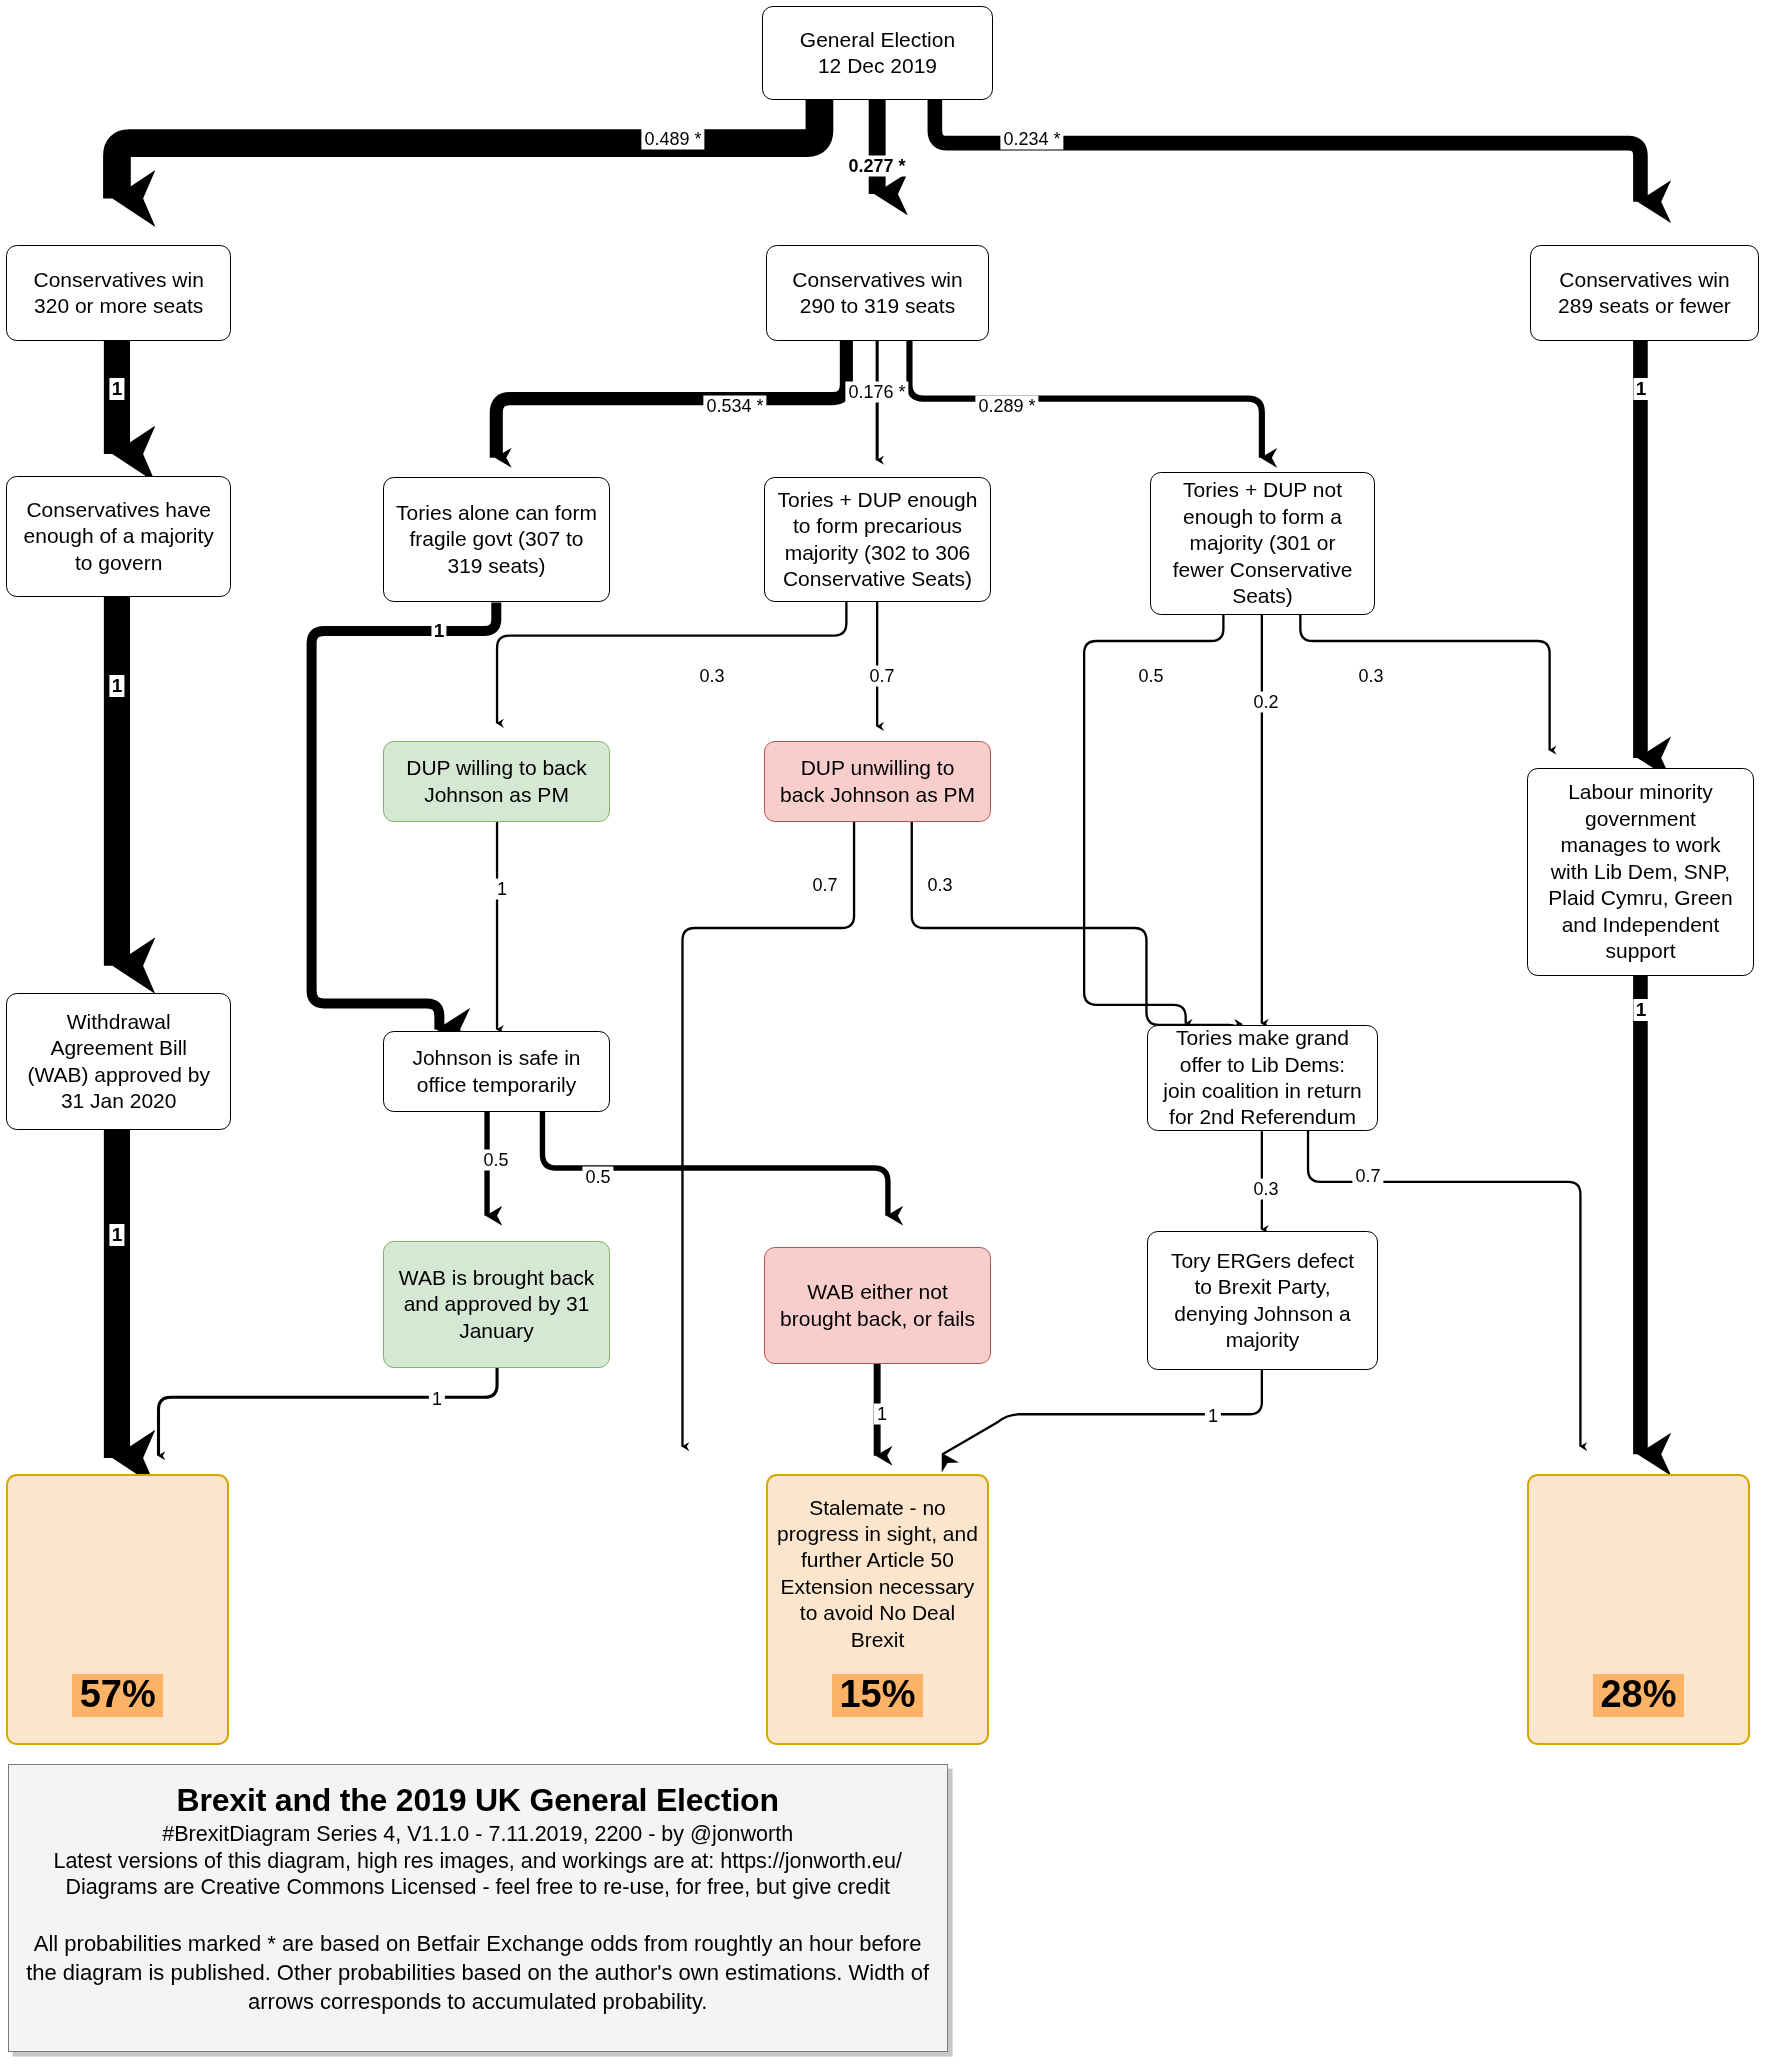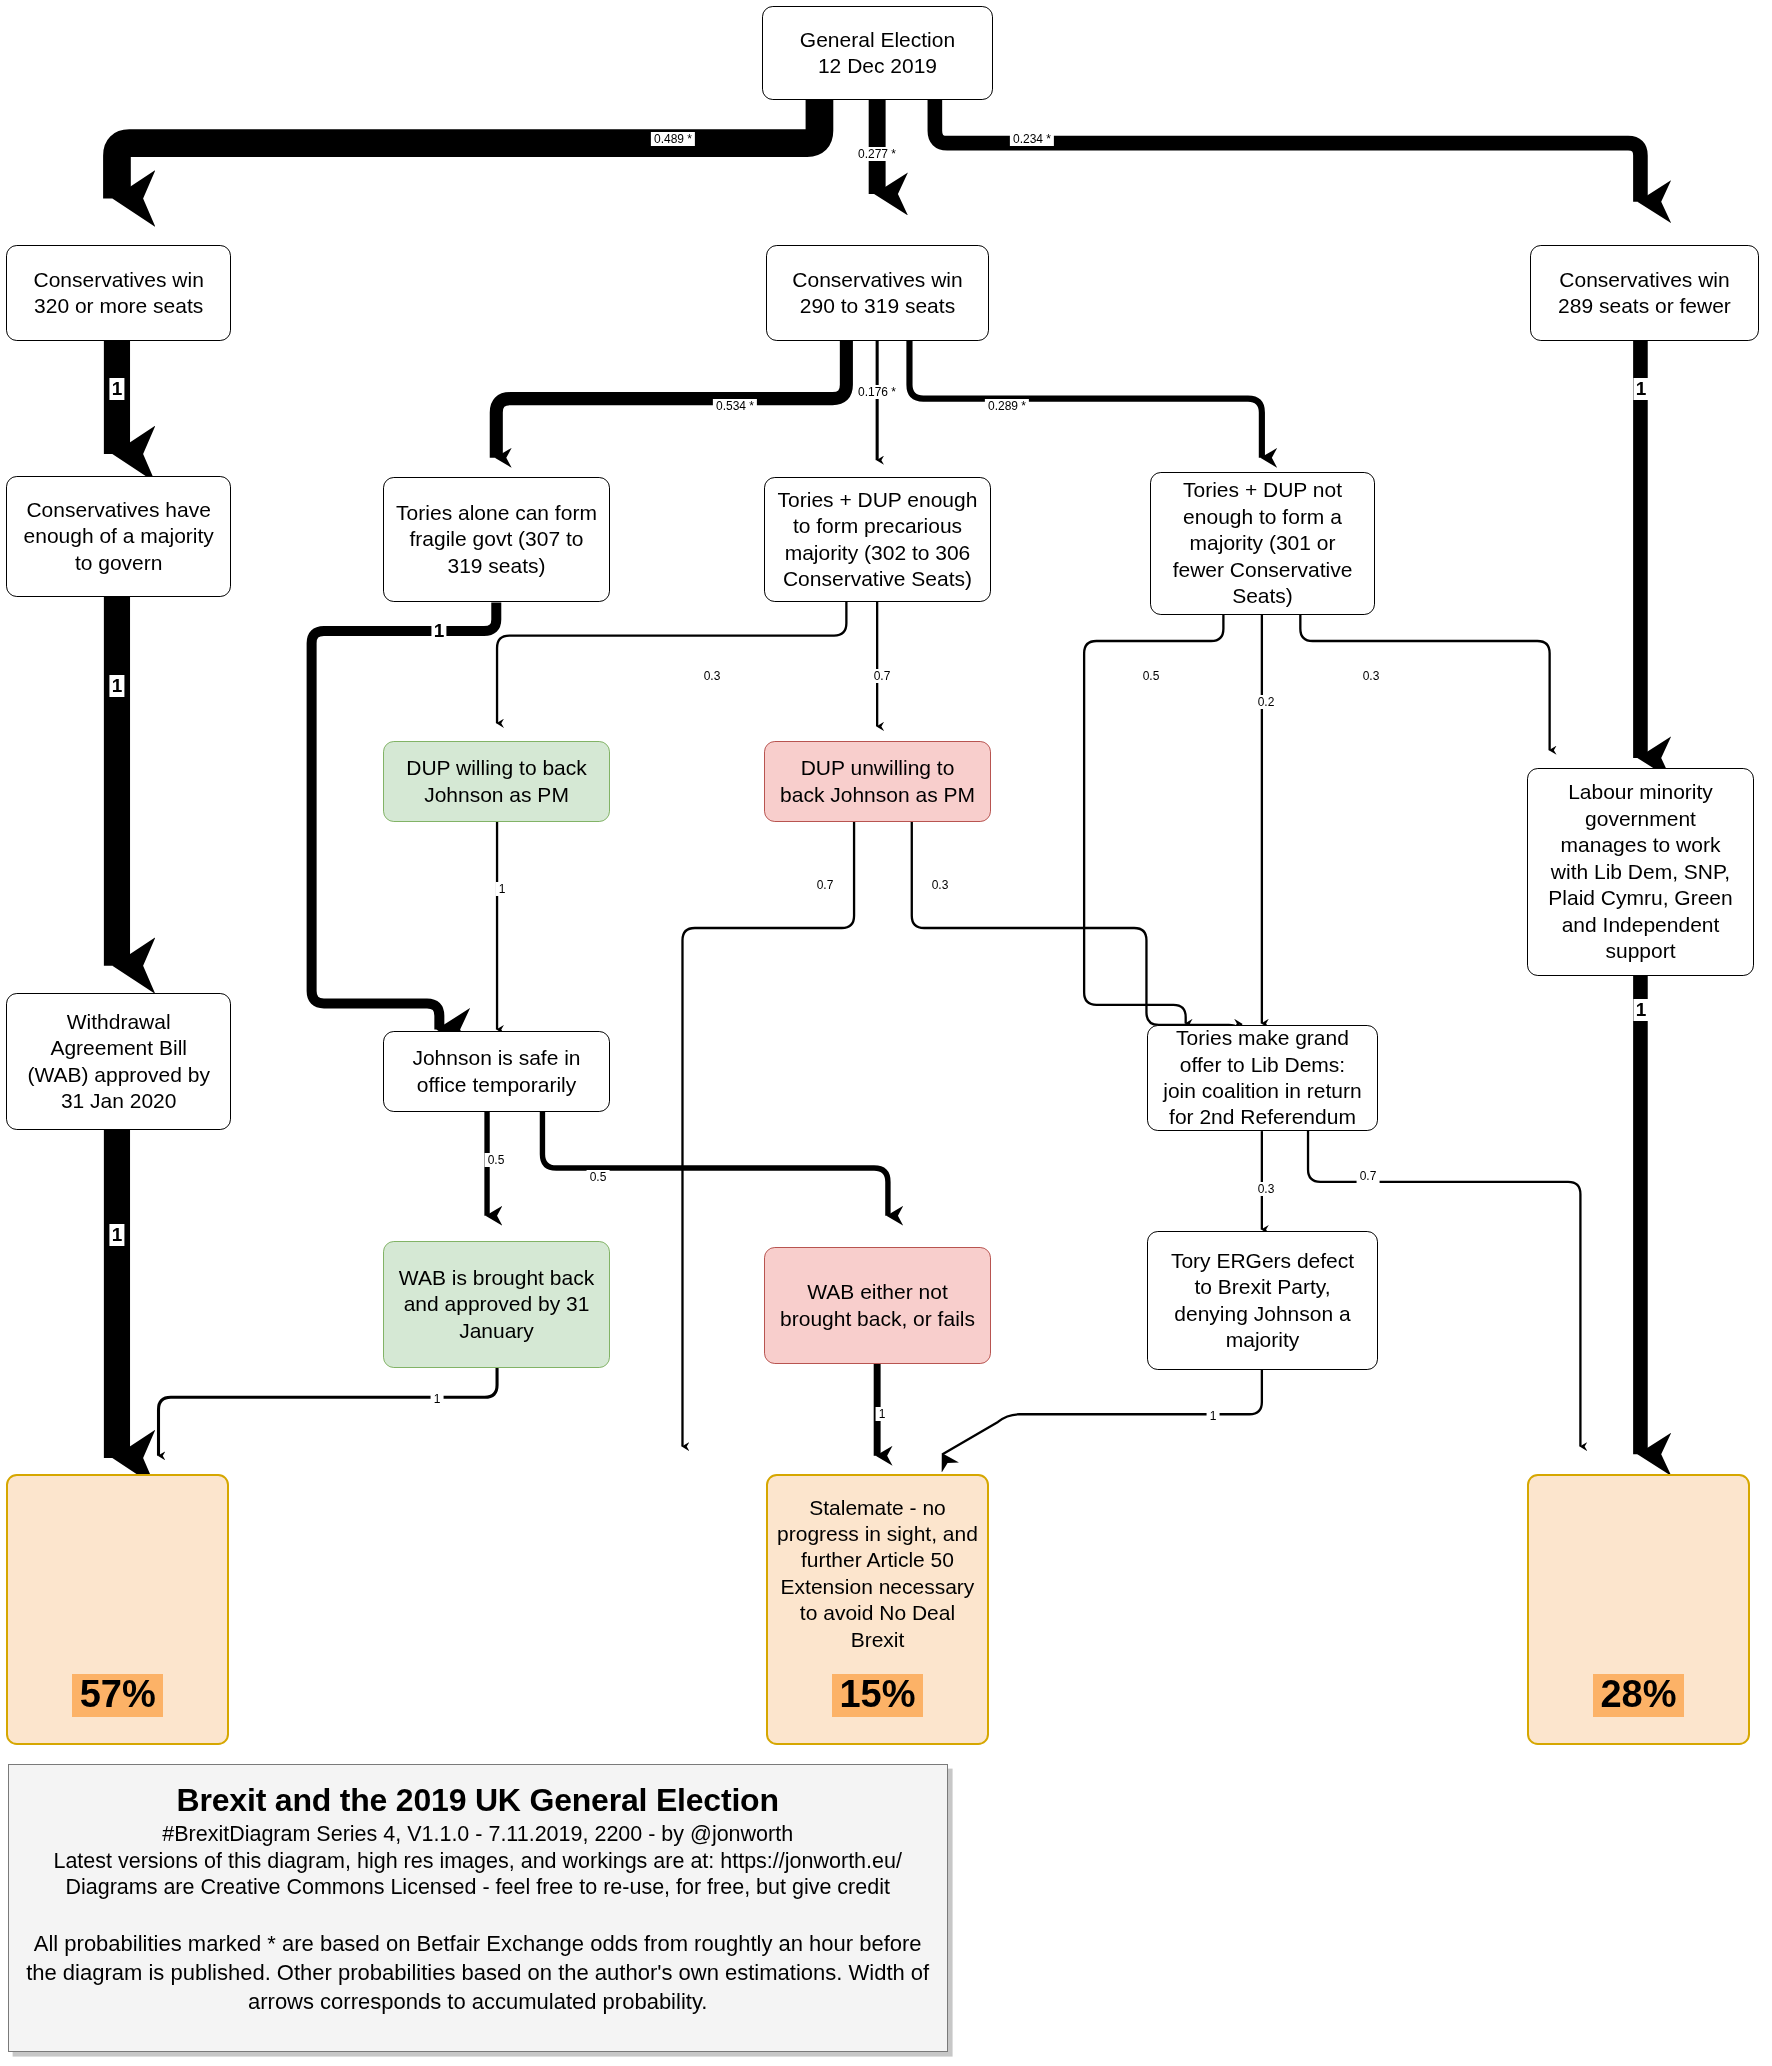--- a/index.html
+++ b/index.html
@@ -9,21 +9,21 @@
   .node{position:absolute;box-sizing:border-box;border:1.5px solid #000;border-radius:10.8px;
         background:#fff;display:flex;align-items:center;justify-content:center;
         text-align:center;line-height:1.26;font-size:21px;padding:6.2px 7.7px;}
   .node.green{background:#d5e8d4;border-color:#82b366;}
   .node.red{background:#f8cecc;border-color:#b85450;}
   .node.orange{background:#fce5cd;border-color:#d6a700;border-width:2.3px;
                flex-direction:column;justify-content:flex-start;padding-top:18.5px;}
   .node-text{white-space:pre-line;}
   .pct{margin-top:auto;margin-bottom:20px;background:#fcb267;color:#000;
        font-size:38px;font-weight:bold;padding:1.5px 7.7px;line-height:1.05;}
-  .elabel{position:absolute;font-size:12px;background:#fff;padding:0 3.1px;
+  .elabel{position:absolute;font-size:18px;background:#fff;padding:0 3.1px;
           white-space:nowrap;transform:translate(-50%,-50%);}
   .elabel.thick{background:#fff;font-weight:bold;font-size:19px;padding:0 2.3px;}
   .caption{position:absolute;left:7.7px;top:1764px;width:940px;height:288px;
            box-sizing:border-box;background:#f4f4f4;border:1.5px solid #7a7a7a;
            box-shadow:4.6px 4.6px 0 rgba(0,0,0,0.22);text-align:center;padding:17px 12.3px 0 12.3px;}
   .caption h1{margin:0 0 3.1px 0;font-size:32px;font-weight:bold;letter-spacing:-0.2px;}
   .caption .sub{font-size:21.5px;margin:1.5px 0;}
   .caption .foot{font-size:22px;margin-top:29px;line-height:1.32;}
 </style>
 </head>
@@ -221,21 +221,21 @@
 to avoid No Deal
 Brexit</span>
     <span class="pct">15%</span>
   </div>
 
   <div class="node orange" style="left:1527px;top:1474px;width:223px;height:271px;">
     <span class="pct">28%</span>
   </div>
 
   <div class="elabel" style="left:673px;top:139px;">0.489 *</div>
-  <div class="elabel" style="left:877px;top:154px;">0.277 *</div>
+  <div class="elabel" style="left:877px;top:166px;font-weight:bold;">0.277 *</div>
   <div class="elabel" style="left:1032px;top:139px;">0.234 *</div>
 
   <div class="elabel thick" style="left:117px;top:389px;">1</div>
 
   <div class="elabel" style="left:735px;top:406px;">0.534 *</div>
   <div class="elabel" style="left:877px;top:392px;">0.176 *</div>
   <div class="elabel" style="left:1007px;top:406px;">0.289 *</div>
 
   <div class="elabel thick" style="left:1641px;top:389px;">1</div>
 

